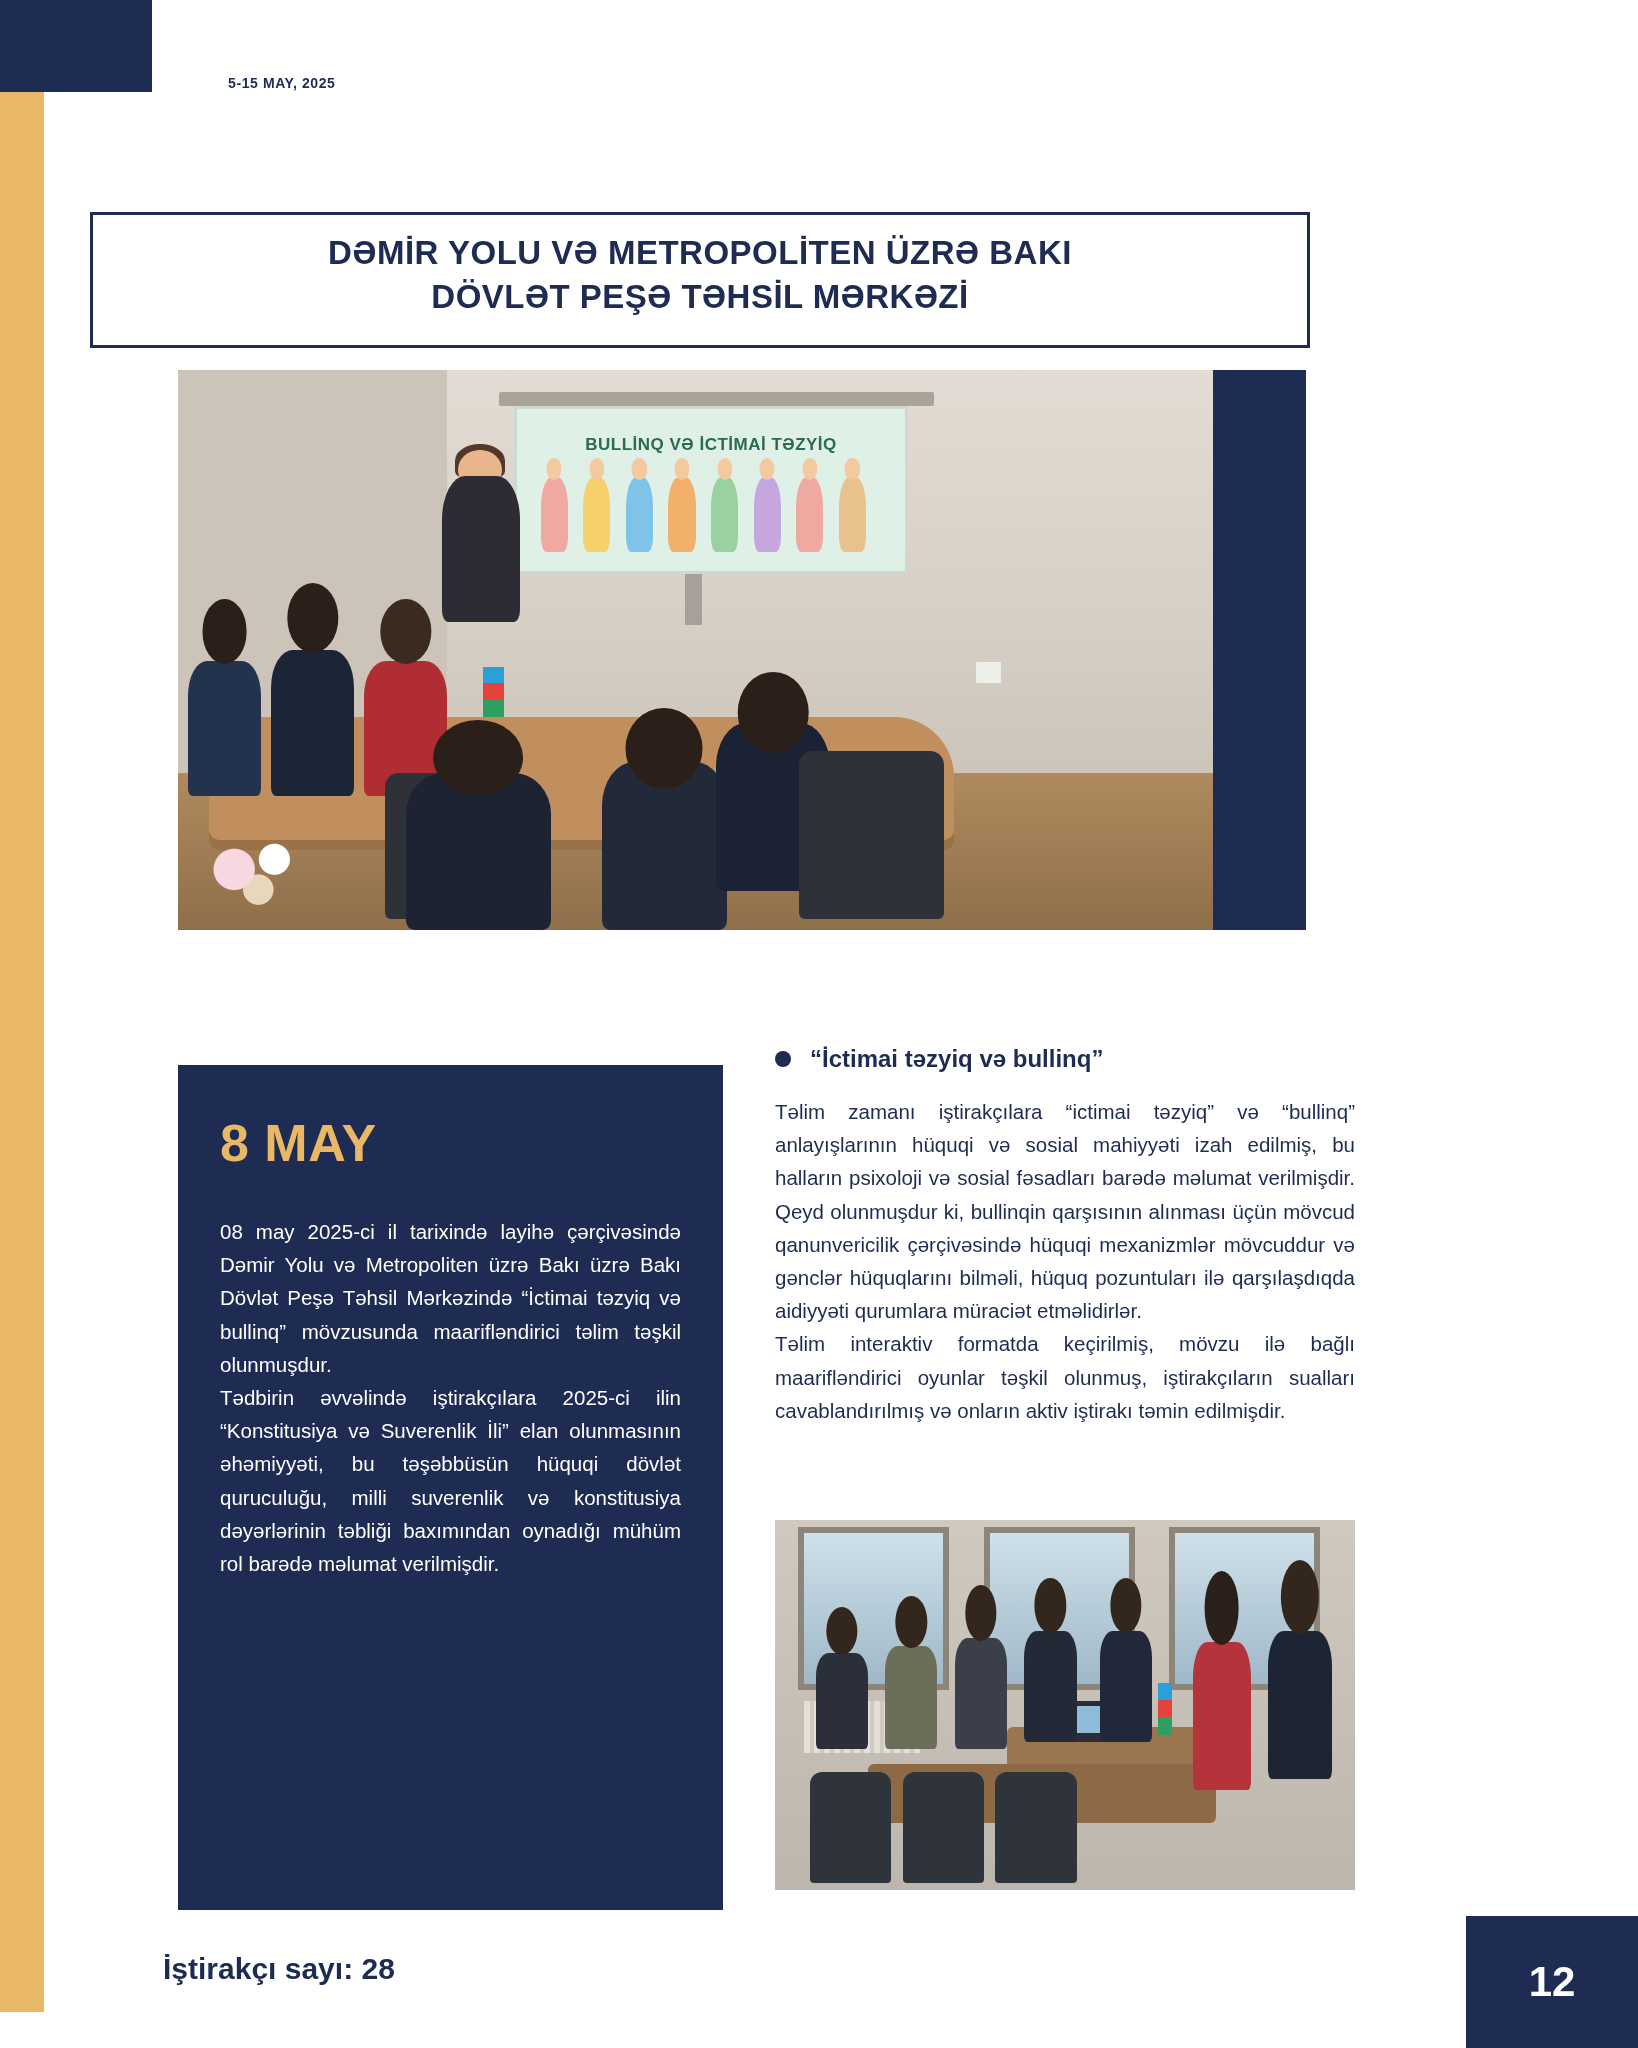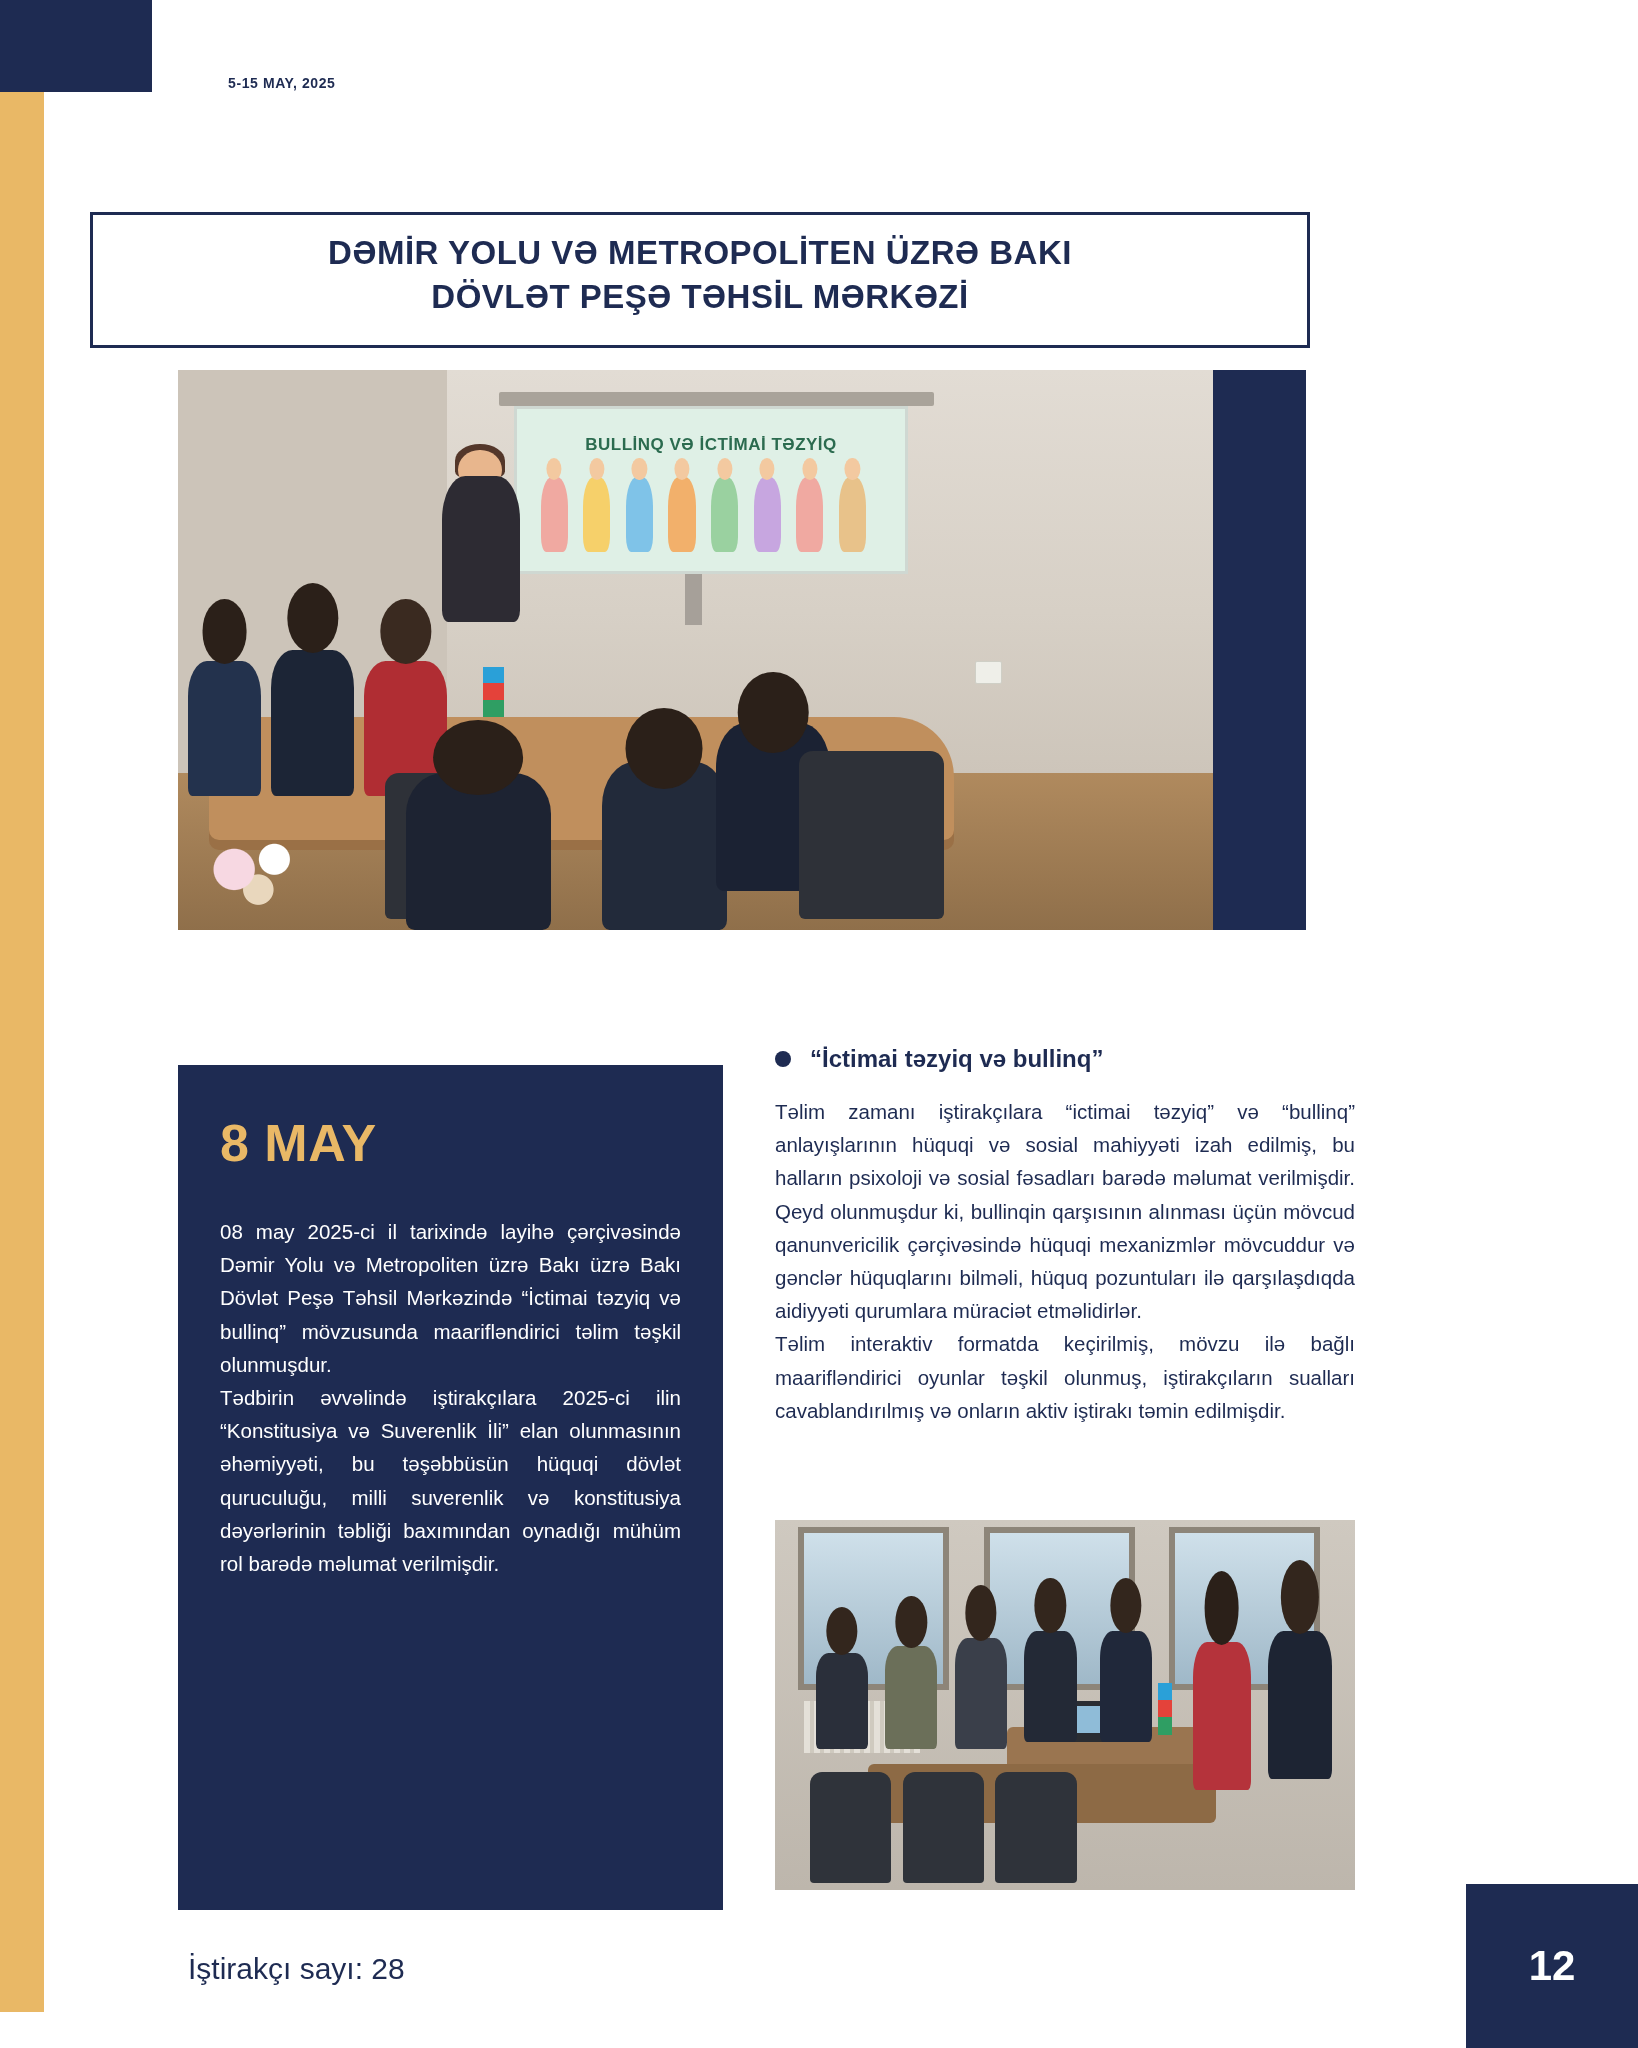--- a/index.html
+++ b/index.html
@@ -200,29 +200,29 @@
   .p2-laptop { position:absolute; left:50%; top:49%; width:14%; height:11%; background:#2a2d33; border-radius:3px; }
   .p2-laptop::after { content:""; position:absolute; left:8%; top:12%; width:84%; height:66%; background:#8fbcd8; }
   .p2-chair { position:absolute; bottom:2%; width:14%; height:30%; background:#2f333a; border-radius:12px 12px 4px 4px; }
   .p2-person { position:absolute; border-radius:24% 24% 6% 6%; }
   .p2-person .h { position:absolute; left:50%; top:-48%; transform:translateX(-50%); width:60%; height:50%; border-radius:50%; background:#33261d; }
   .p2-flag { position:absolute; left:66%; top:44%; width:2.4%; height:14%; background:linear-gradient(180deg,#2aa0d8 33%, #e4423a 33%, #e4423a 66%, #2f9e63 66%); }
 
   
   .footer-count {
     position: absolute;
-    left: 188px; bottom: 62px;
+    left: 163px; bottom: 62px;
     font-size: 30px;
-    font-weight: normal;
+    font-weight: bold;
     color: #1e2b52;
   }
   .page-num {
     position: absolute;
     right: 0; bottom: 0;
-    width: 172px; height: 164px;
+    width: 172px; height: 132px;
     background: #1e2b52;
     color: #ffffff;
     display: flex;
     align-items: center;
     justify-content: center;
     font-size: 42px;
     font-weight: bold;
   }
 </style>
 </head>

